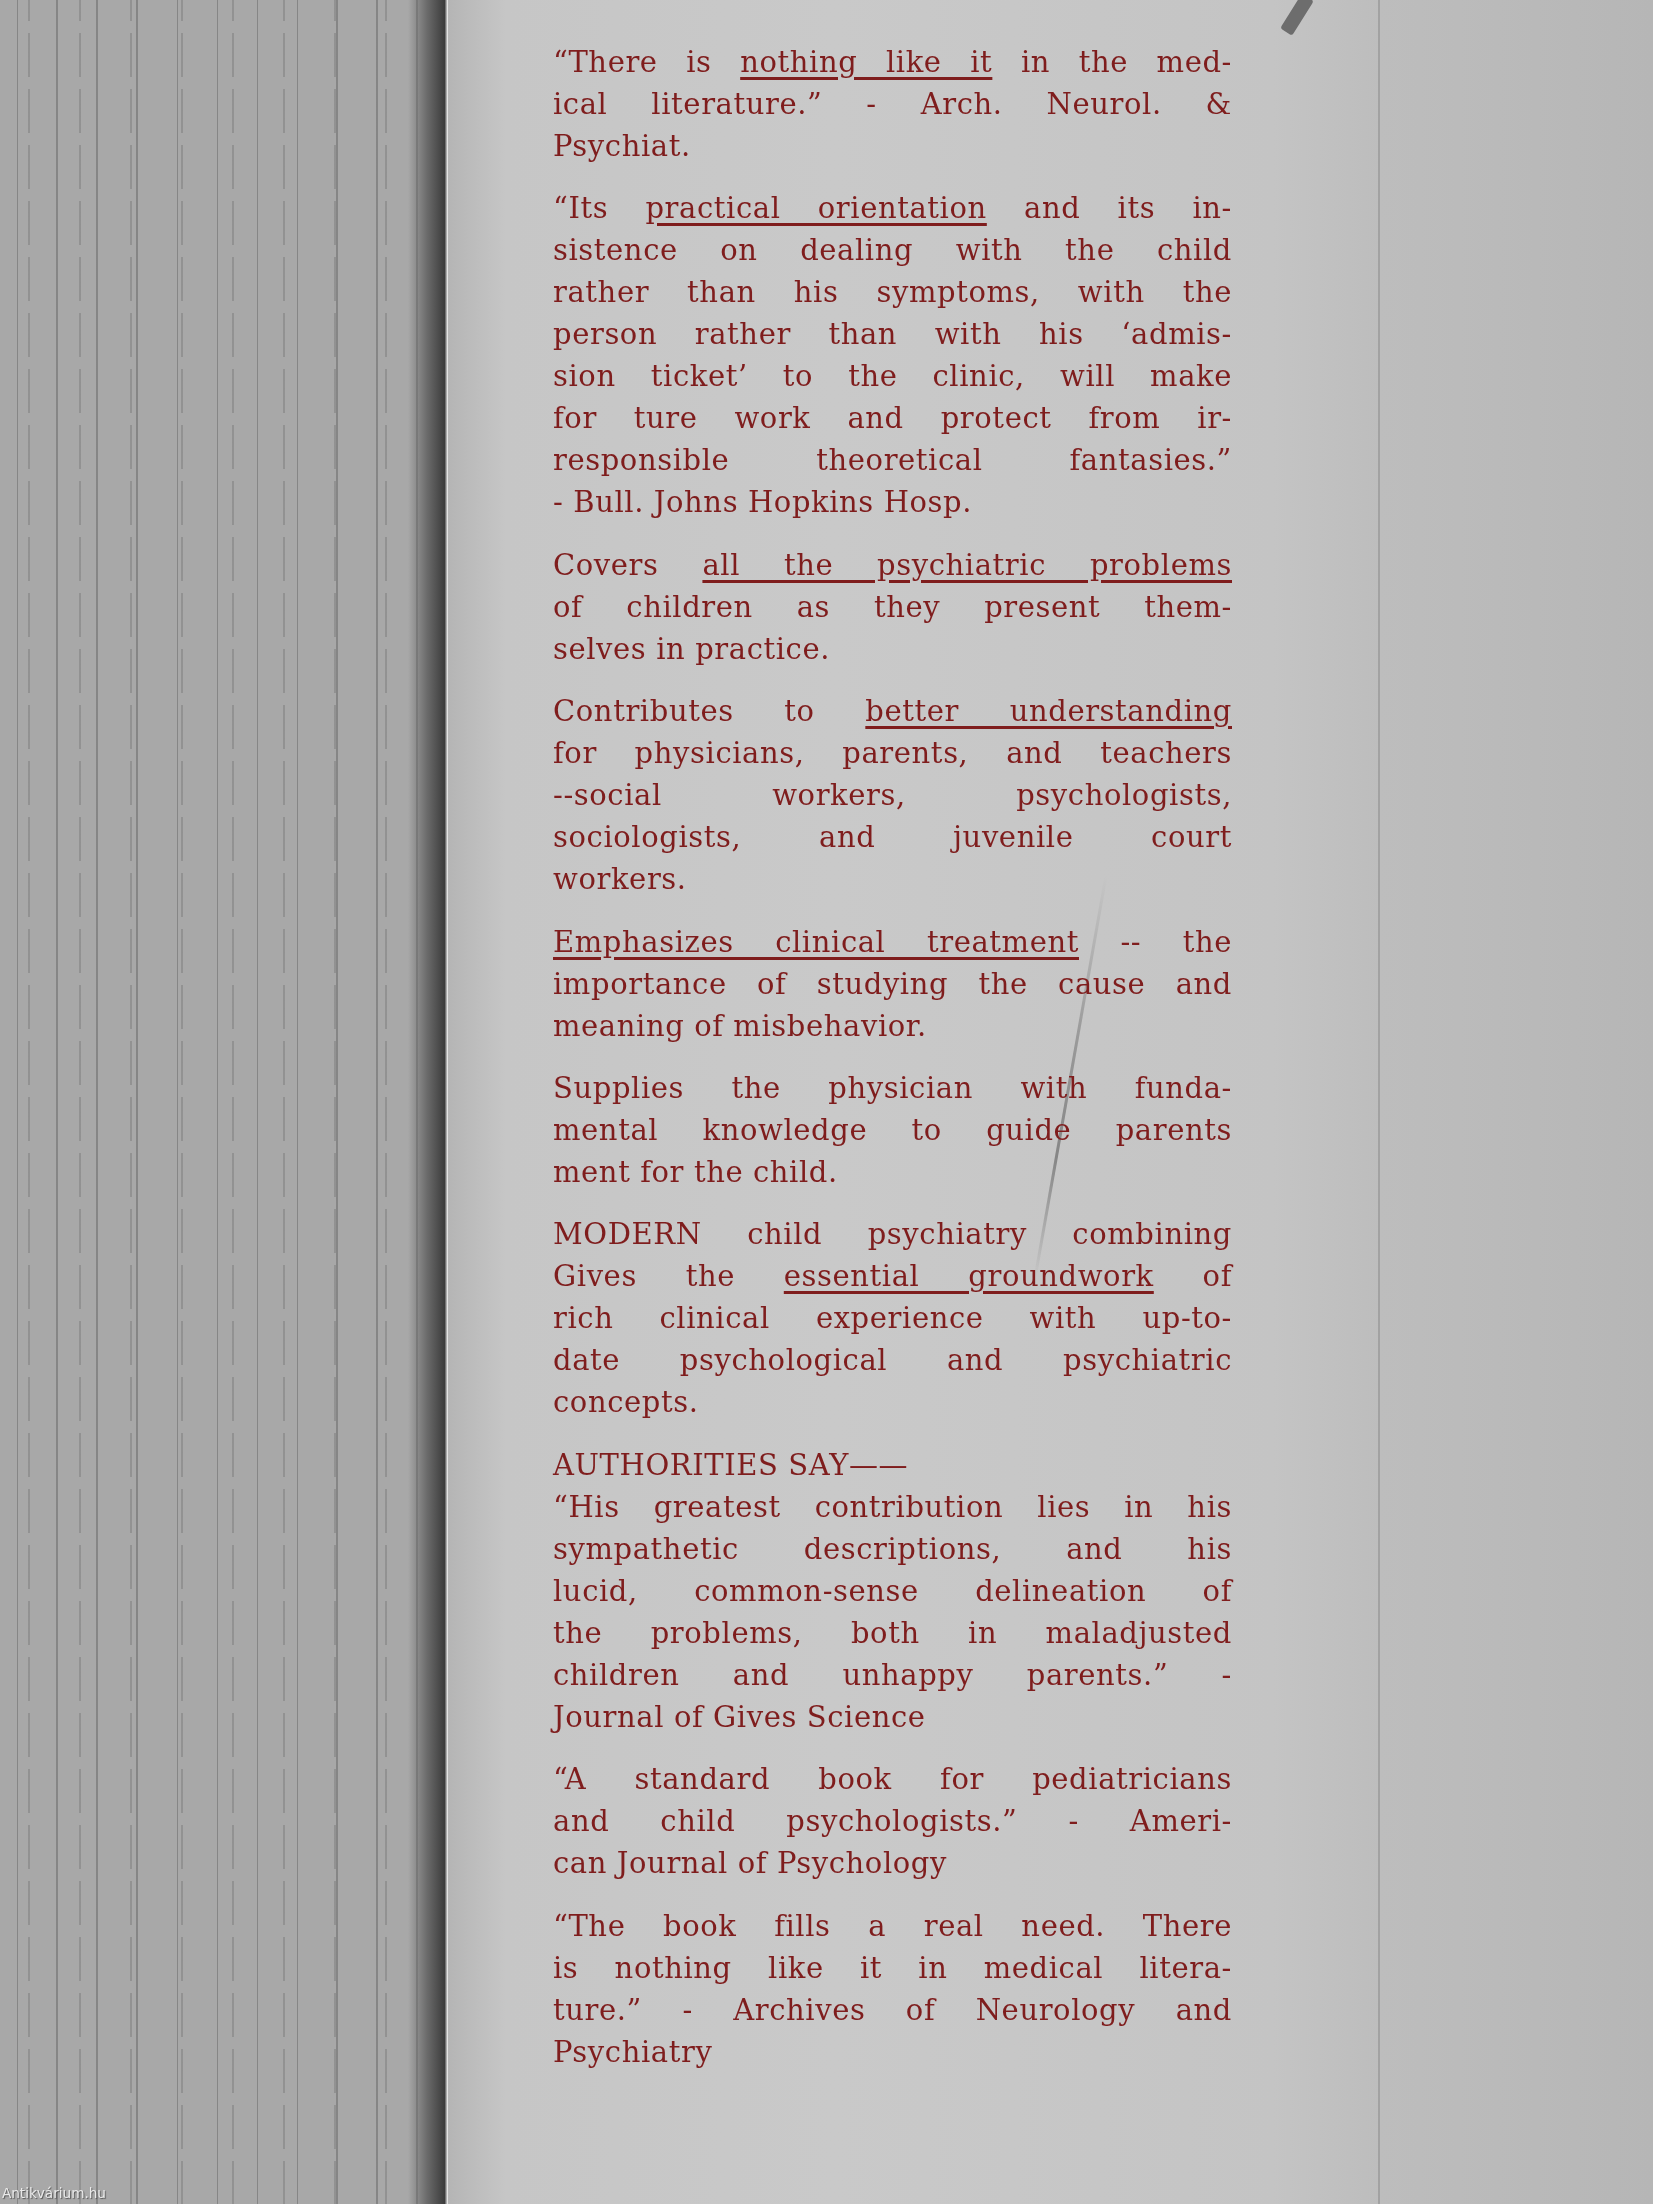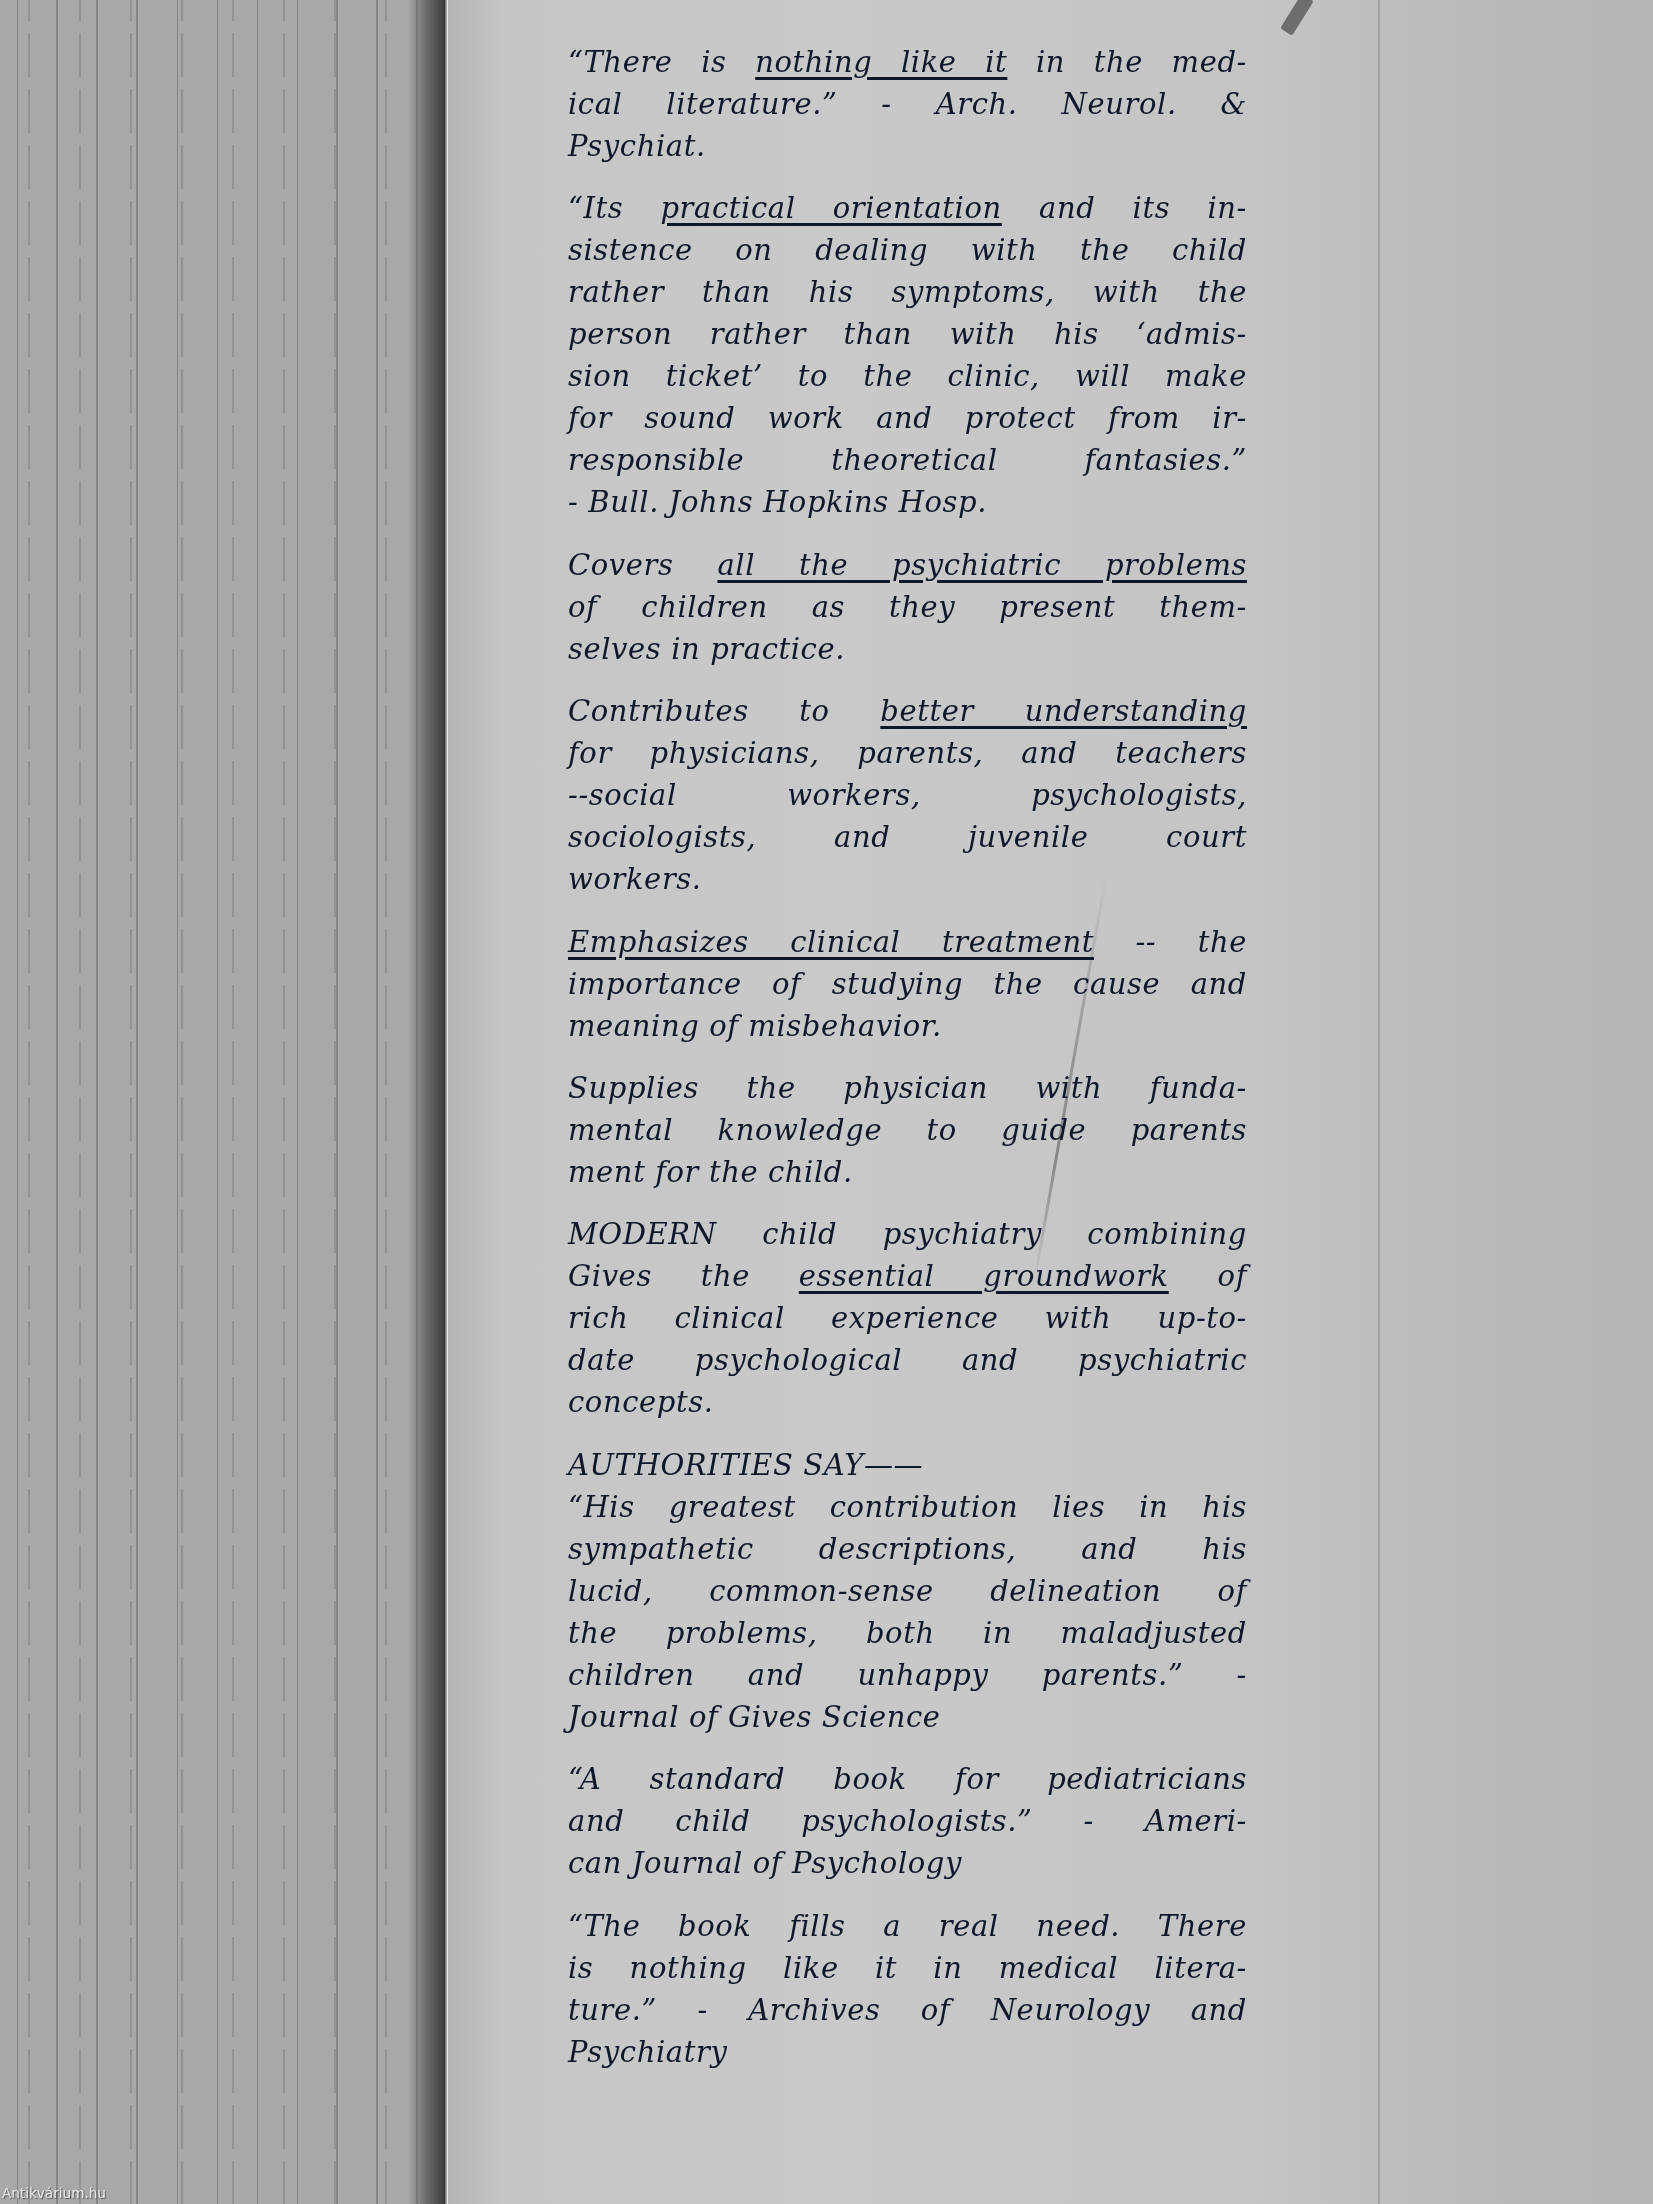--- a/index.html
+++ b/index.html
@@ -31,23 +31,23 @@
   .top-mark {
     position: absolute; left: 842px; top: -5.8px; width: 13.6px; height: 41px;
     background: #6d6d6d; transform: rotate(32deg); border-radius: 2.9px;
   }
   .tear {
     position: absolute; left: 621px; top: 873px; width: 2.9px; height: 408px;
     background: linear-gradient(180deg, rgba(120,120,120,0) 0%, rgba(110,110,110,0.5) 40%, rgba(90,90,90,0.6) 70%, rgba(120,120,120,0) 100%);
     transform: rotate(10deg);
   }
   .column {
-    position: absolute; left: 568px; top: 41px; width: 679px;
-    color: #0f172a;
-    font-size: 29px; line-height: 29px; font-style: italic;
+    position: absolute; left: 553px; top: 41px; width: 679px;
+    color: #7f1d1d;
+    font-size: 29px; line-height: 29px;
   }
   .block { margin: 0 0 20.4px 0; }
   .line { display: block; height: 42px; line-height: 42px; white-space: nowrap; text-align: justify; text-align-last: justify; letter-spacing: 0.6px; }
   .line.last { text-align-last: left; }
   .ul { text-decoration: underline; text-decoration-thickness: 2.9px; text-underline-offset: 4.9px; }
   .heading { margin-top: 11px; }
   .watermark {
     position: absolute; left: 1.9px; top: 2185px;
     font-family: "DejaVu Sans", sans-serif; font-weight: normal; font-size: 13.6px;
     color: #eaeaea; text-shadow: 1px 1px 1px #555;
@@ -70,21 +70,21 @@
         <span class="line"><span>“There is </span><span class="ul">nothing like it</span><span> in the med-</span></span>
         <span class="line"><span>ical literature.” - Arch. Neurol. &amp;</span></span>
         <span class="line last"><span>Psychiat.</span></span>
       </div>
       <div class="block">
         <span class="line"><span>“Its </span><span class="ul">practical orientation</span><span> and its in-</span></span>
         <span class="line"><span>sistence on dealing with the child</span></span>
         <span class="line"><span>rather than his symptoms, with the</span></span>
         <span class="line"><span>person rather than with his ‘admis-</span></span>
         <span class="line"><span>sion ticket’ to the clinic, will make</span></span>
-        <span class="line"><span>for sound work and protect from ir-</span></span>
+        <span class="line"><span>for ture work and protect from ir-</span></span>
         <span class="line"><span>responsible theoretical fantasies.”</span></span>
         <span class="line last"><span>- Bull. Johns Hopkins Hosp.</span></span>
       </div>
       <div class="block">
         <span class="line"><span>Covers </span><span class="ul">all the psychiatric problems</span></span>
         <span class="line"><span>of children as they present them-</span></span>
         <span class="line last"><span>selves in practice.</span></span>
       </div>
       <div class="block">
         <span class="line"><span>Contributes to </span><span class="ul">better understanding</span></span>

